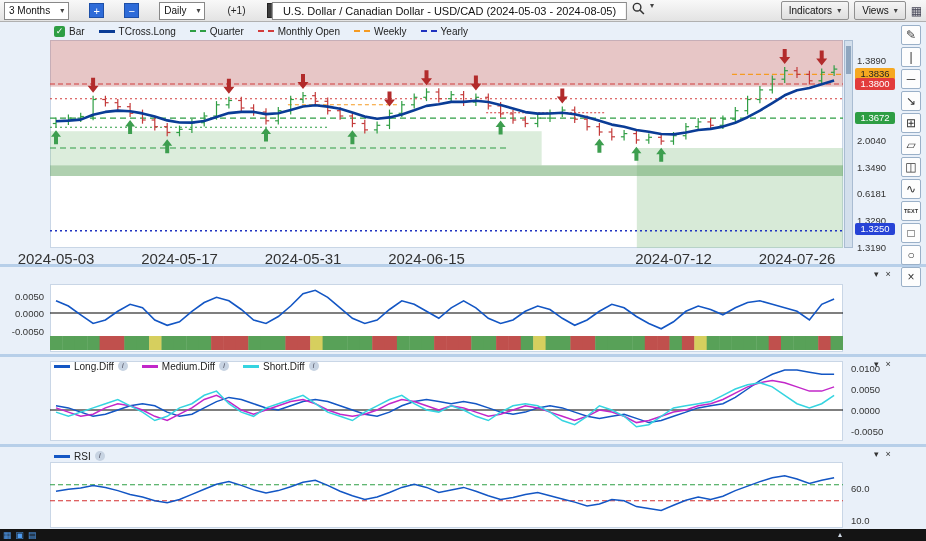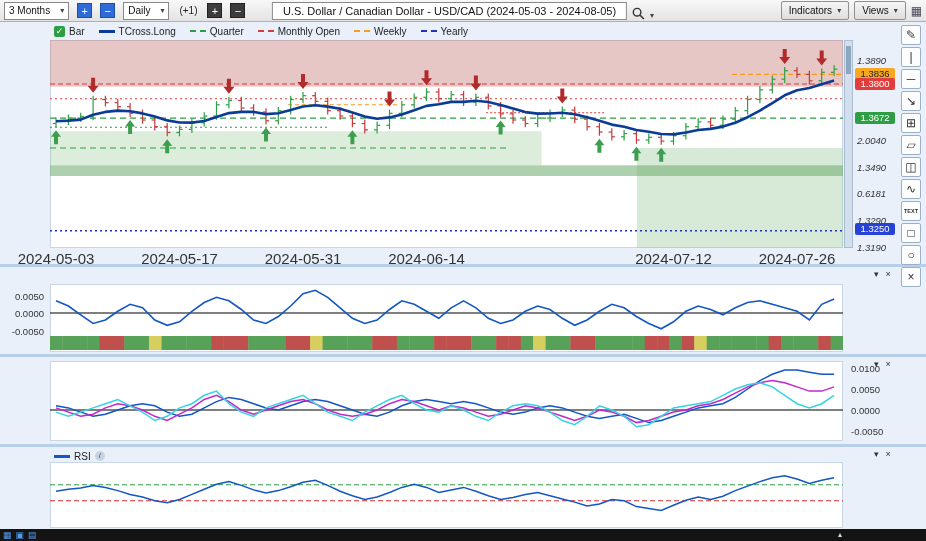--- a/index.html
+++ b/index.html
@@ -1,26 +1,26 @@
 <!DOCTYPE html>
 <html><head>
 <meta charset="utf-8">
 <style>
   html,body{margin:0;padding:0;background:#cfd8e4;font-family:"Liberation Sans",sans-serif;}
   .app{position:relative;width:926px;height:541px;background:#dfe9f5;overflow:hidden;}
 
   
-  .toolbar{position:absolute;top:0;left:0;width:926px;height:22px;background:linear-gradient(#f8f8f8,#e3e3e3);border-bottom:1px solid #b0b0b0;display:flex;align-items:center;padding:0 4px;gap:8px;box-sizing:border-box;z-index:9;}
+  .toolbar{position:absolute;top:0;left:0;width:926px;height:22px;background:linear-gradient(#f8f8f8,#e3e3e3);border-bottom:1px solid #b0b0b0;display:flex;align-items:center;padding:0 4px;gap:20px;box-sizing:border-box;z-index:9;}
   .select{height:16px;background:#fff;border:1px solid #888;display:flex;align-items:center;gap:10px;padding:0 4px;font-size:10px;color:#111;cursor:pointer;}
   .caret{font-size:8px;color:#444;line-height:1;}
   .sq{width:15px;height:15px;border:1px solid #555;color:#fff;font-size:11px;line-height:12px;text-align:center;padding:0;cursor:pointer;font-family:inherit;}
   .sq-blue{background:#2e6bd8;border-color:#1d4fa8;}
   .sq-dark{background:#3c3c3c;border-color:#222;}
   .offset{font-size:10px;color:#222;margin:0 2px;}
-  .titlewrap{position:absolute;left:50%;transform:translateX(-50%);display:flex;align-items:flex-end;gap:5px;}
+  .titlewrap{position:absolute;left:50%;transform:translateX(-50%);display:flex;align-items:flex-start;gap:5px;}
   .titlebox{background:#fff;border:1px solid #8a8a8a;height:16px;display:flex;align-items:center;padding:0 10px;font-size:11px;color:#111;white-space:nowrap;}
   .tb-right{margin-left:auto;display:flex;align-items:center;gap:5px;}
   .tb-btn{height:17px;background:linear-gradient(#f5f5f5,#dedede);border:1px solid #909090;border-radius:2px;display:flex;align-items:center;gap:5px;padding:0 7px;font-size:10px;color:#111;cursor:pointer;}
   .layout-ic{font-size:12px;color:#445;cursor:pointer;}
 
   
   .pbg{position:absolute;left:0;width:926px;background:#e9f0f9;}
   #pbg-main{top:22px;height:242px;}
   #pbg-2{top:267px;height:87px;}
   #pbg-3{top:357px;height:87px;}
@@ -40,21 +40,21 @@
   #p3-legend{left:54px;top:359px;}
   #p4-legend{left:54px;top:449px;}
   .lg-item{display:inline-flex;align-items:center;gap:4px;cursor:pointer;}
   .sw{display:inline-block;}
   .sw-line{width:16px;height:0;}
   .sw-check{width:11px;height:11px;color:#fff;font-size:9px;line-height:11px;text-align:center;border-radius:2px;}
   .sw-box{width:10px;height:10px;}
   .info{width:10px;height:10px;border-radius:50%;background:#c7d3e2;color:#445;font-size:7px;line-height:10px;text-align:center;font-style:italic;}
 
   #main-yaxis{position:absolute;left:855px;top:0;width:42px;height:264px;z-index:3;}
-  .ytick{position:absolute;left:2px;font-size:9.5px;color:#333;font-style:italic;}
+  .ytick{position:absolute;left:2px;font-size:9.5px;color:#333;}
   .yhl{position:absolute;left:0;width:40px;text-align:center;font-size:9.5px;height:12px;line-height:12px;border-radius:2px;}
   #main-xlabels{position:absolute;left:0;top:250px;width:926px;height:12px;}
   .xtick{position:absolute;top:0;transform:translateX(-50%);font-size:15px;color:#333;white-space:nowrap;}
   #p2-yaxis{position:absolute;left:6px;top:0;width:40px;height:360px;}
   .ytick2{position:absolute;right:2px;font-size:9.5px;color:#333;}
   #p3-yaxis,#p4-yaxis{position:absolute;left:849px;top:0;width:46px;height:541px;}
   .ytick3{position:absolute;left:2px;font-size:9.5px;color:#333;text-align:center;}
 
   .pbtns{position:absolute;display:flex;gap:7px;align-items:center;z-index:4;}
   #p2-btns{left:874px;top:268px;} #p3-btns{left:874px;top:358px;} #p4-btns{left:874px;top:448px;}
@@ -390,21 +390,21 @@
       <span class="ytick" style="top: 241.7px;">1.3190</span>
       <span class="yhl" style="top: 68.4px; background: rgb(246, 168, 33); color: rgb(34, 34, 34);">1.3836</span>
       <span class="yhl" style="top: 78px; background: rgb(226, 60, 60); color: rgb(255, 255, 255);">1.3800</span>
       <span class="yhl" style="top: 112.1px; background: rgb(46, 158, 68); color: rgb(255, 255, 255);">1.3672</span>
       <span class="yhl" style="top: 223px; background: rgb(39, 67, 214); color: rgb(255, 255, 255);">1.3250</span>
     </div>
   <div id="main-xlabels">
       <span class="xtick" style="left: 56px;">2024-05-03</span>
       <span class="xtick" style="left: 179.5px;">2024-05-17</span>
       <span class="xtick" style="left: 303px;">2024-05-31</span>
-      <span class="xtick" style="left: 426.5px;">2024-06-14</span>
+      <span class="xtick" style="left: 426.5px;">2024-06-15</span>
       <span class="xtick" style="left: 550px; margin-top: 43px;">2024-06-28</span>
       <span class="xtick" style="left: 673.5px;">2024-07-12</span>
       <span class="xtick" style="left: 797px;">2024-07-26</span>
     </div>
 
   <div class="pbtns" id="p2-btns">
     <span class="pbtn">▾</span>
     <span class="pbtn">×</span>
   </div>
   <svg id="p2-svg" width="793" height="68">
@@ -474,20 +474,37 @@
       <rect x="780.6" y="52" width="12.8" height="14" fill="#58a158"></rect>
       <line x1="0" x2="793" y1="29" y2="29" stroke="#000" stroke-width="1.2"></line>
       <polyline points="6,16.8 18.4,22.0 30.7,30.8 43.1,39.5 55.4,36.0 67.8,27.3 80.1,20.3 92.5,23.8 104.8,36.0 117.2,41.3 129.5,37.8 141.9,27.3 154.2,18.5 166.5,13.3 178.9,16.8 191.3,25.5 203.6,36.0 216,39.5 228.3,32.5 240.7,22.0 253,9.8 265.3,6.3 277.7,13.3 290.1,23.8 302.4,34.3 314.8,39.5 327.1,36.0 339.5,25.5 351.8,16.8 364.2,20.3 376.5,27.3 388.8,34.3 401.2,23.8 413.6,16.8 425.9,23.8 438.3,34.3 450.6,39.5 463,36.0 475.3,27.3 487.7,22.0 500,25.5 512.3,34.3 524.7,41.3 537.1,36.0 549.4,27.3 561.8,20.3 574.1,23.8 586.4,32.5 598.8,39.5 611.2,44.8 623.5,37.8 635.9,27.3 648.2,22.0 660.6,25.5 672.9,30.8 685.3,23.8 697.6,18.5 709.9,16.8 722.3,20.3 734.7,23.8 747,27.3 759.4,36.0 771.7,20.3 784.1,15.0" fill="none" stroke="#1356c4" stroke-width="1.6"></polyline>
     </svg>
   <div id="p2-yaxis">
       <span class="ytick2" style="top: 290.5px;">0.0050</span>
       <span class="ytick2" style="top: 308px;">0.0000</span>
       <span class="ytick2" style="top: 325.5px;">-0.0050</span>
     </div>
 
+  <div id="p3-legend" class="legend">
+      <span class="lg-item">
+        <span class="sw sw-line" style="border-top: 3px solid rgb(19, 86, 196);"></span>
+        <span class="lg-label">Long.Diff</span>
+        <span class="info">i</span>
+      </span>
+      <span class="lg-item">
+        <span class="sw sw-line" style="border-top: 3px solid rgb(194, 39, 201);"></span>
+        <span class="lg-label">Medium.Diff</span>
+        <span class="info">i</span>
+      </span>
+      <span class="lg-item">
+        <span class="sw sw-line" style="border-top: 3px solid rgb(53, 212, 224);"></span>
+        <span class="lg-label">Short.Diff</span>
+        <span class="info">i</span>
+      </span>
+    </div>
   <div class="pbtns" id="p3-btns">
     <span class="pbtn">▾</span>
     <span class="pbtn">×</span>
   </div>
   <svg id="p3-svg" width="793" height="80">
       <line x1="0" x2="793" y1="49" y2="49" stroke="#000" stroke-width="1.2"></line>
       <polyline points="6,44.8 18.4,46.9 30.7,51.1 43.1,55.3 55.4,53.2 67.8,49.0 80.1,44.8 92.5,42.7 104.8,44.8 117.2,51.1 129.5,55.3 141.9,53.2 154.2,46.9 166.5,40.6 178.9,36.4 191.3,38.5 203.6,42.7 216,46.9 228.3,49.0 240.7,44.8 253,40.6 265.3,38.5 277.7,40.6 290.1,44.8 302.4,49.0 314.8,53.2 327.1,55.3 339.5,51.1 351.8,44.8 364.2,40.6 376.5,38.5 388.8,40.6 401.2,42.7 413.6,40.6 425.9,42.7 438.3,46.9 450.6,51.1 463,53.2 475.3,51.1 487.7,46.9 500,44.8 512.3,46.9 524.7,51.1 537.1,55.3 549.4,57.4 561.8,55.3 574.1,53.2 586.4,57.4 598.8,61.6 611.2,59.5 623.5,55.3 635.9,51.1 648.2,46.9 660.6,44.8 672.9,42.7 685.3,36.4 697.6,28.0 709.9,19.6 722.3,13.3 734.7,9.1 747,9.1 759.4,11.2 771.7,13.3 784.1,13.3" fill="none" stroke="#1356c4" stroke-width="1.5"></polyline>
       <polyline points="6,46.9 18.4,51.1 30.7,55.3 43.1,53.2 55.4,46.9 67.8,42.7 80.1,44.8 92.5,49.0 104.8,55.3 117.2,59.5 129.5,53.2 141.9,46.9 154.2,38.5 166.5,34.3 178.9,40.6 191.3,49.0 203.6,53.2 216,49.0 228.3,44.8 240.7,40.6 253,38.5 265.3,42.7 277.7,49.0 290.1,53.2 302.4,55.3 314.8,53.2 327.1,49.0 339.5,42.7 351.8,38.5 364.2,40.6 376.5,44.8 388.8,49.0 401.2,44.8 413.6,46.9 425.9,51.1 438.3,55.3 450.6,53.2 463,49.0 475.3,44.8 487.7,46.9 500,51.1 512.3,55.3 524.7,59.5 537.1,55.3 549.4,49.0 561.8,51.1 574.1,55.3 586.4,61.6 598.8,59.5 611.2,55.3 623.5,51.1 635.9,49.0 648.2,44.8 660.6,42.7 672.9,38.5 685.3,32.2 697.6,25.9 709.9,21.7 722.3,19.6 734.7,21.7 747,25.9 759.4,30.1 771.7,30.1 784.1,25.9" fill="none" stroke="#c227c9" stroke-width="1.5"></polyline>
       <polyline points="6,51.1 18.4,55.3 30.7,51.1 43.1,46.9 55.4,42.7 67.8,38.5 80.1,44.8 92.5,51.1 104.8,59.5 117.2,55.3 129.5,46.9 141.9,42.7 154.2,34.3 166.5,30.1 178.9,42.7 191.3,51.1 203.6,55.3 216,46.9 228.3,42.7 240.7,38.5 253,34.3 265.3,42.7 277.7,51.1 290.1,55.3 302.4,59.5 314.8,51.1 327.1,44.8 339.5,38.5 351.8,34.3 364.2,42.7 376.5,49.0 388.8,51.1 401.2,44.8 413.6,49.0 425.9,55.3 438.3,59.5 450.6,51.1 463,44.8 475.3,42.7 487.7,44.8 500,51.1 512.3,59.5 524.7,63.7 537.1,55.3 549.4,44.8 561.8,49.0 574.1,55.3 586.4,65.8 598.8,63.7 611.2,55.3 623.5,46.9 635.9,44.8 648.2,42.7 660.6,40.6 672.9,34.3 685.3,28.0 697.6,23.8 709.9,21.7 722.3,25.9 734.7,34.3 747,42.7 759.4,46.9 771.7,42.7 784.1,34.3" fill="none" stroke="#35d4e0" stroke-width="1.5"></polyline>
     </svg>
@@ -507,20 +524,24 @@
     </div>
   <div class="pbtns" id="p4-btns">
     <span class="pbtn">▾</span>
     <span class="pbtn">×</span>
   </div>
   <svg id="p4-svg" width="793" height="66">
       <line x1="0" x2="793" y1="22.799999999999997" y2="22.799999999999997" stroke="#2e9e44" stroke-width="1.1" stroke-dasharray="5,3"></line>
       <line x1="0" x2="793" y1="38.8" y2="38.8" stroke="#d32f2f" stroke-width="1.1" stroke-dasharray="5,3"></line>
       <polyline points="6,29.2 18.4,27.3 30.7,26.0 43.1,23.4 55.4,25.4 67.8,28.6 80.1,32.4 92.5,35.0 104.8,38.8 117.2,40.7 129.5,37.5 141.9,32.4 154.2,27.3 166.5,22.2 178.9,19.6 191.3,23.4 203.6,27.9 216,31.1 228.3,28.6 240.7,24.7 253,20.2 265.3,18.3 277.7,23.4 290.1,29.2 302.4,33.7 314.8,37.5 327.1,35.0 339.5,30.5 351.8,25.4 364.2,22.2 376.5,25.4 388.8,30.5 401.2,27.9 413.6,25.4 425.9,29.2 438.3,33.7 450.6,37.5 463,35.6 475.3,32.4 487.7,30.5 500,33.7 512.3,36.9 524.7,40.1 537.1,43.9 549.4,42.0 561.8,37.5 574.1,38.8 586.4,44.6 598.8,46.5 611.2,48.4 623.5,43.3 635.9,38.2 648.2,35.0 660.6,37.5 672.9,34.3 685.3,28.6 697.6,24.1 709.9,19.6 722.3,15.8 734.7,13.8 747,17.0 759.4,21.5 771.7,18.3 784.1,15.8" fill="none" stroke="#1356c4" stroke-width="1.5"></polyline>
     </svg>
+  <div id="p4-yaxis">
+      <span class="ytick3" style="top: 483px;">60.0</span>
+      <span class="ytick3" style="top: 515px;">10.0</span>
+    </div>
 
   <div id="right-tools">
       <div class="tool-btn">✎</div>
       <div class="tool-btn">|</div>
       <div class="tool-btn">─</div>
       <div class="tool-btn">↘</div>
       <div class="tool-btn">⊞</div>
       <div class="tool-btn">▱</div>
       <div class="tool-btn">◫</div>
       <div class="tool-btn">∿</div>

